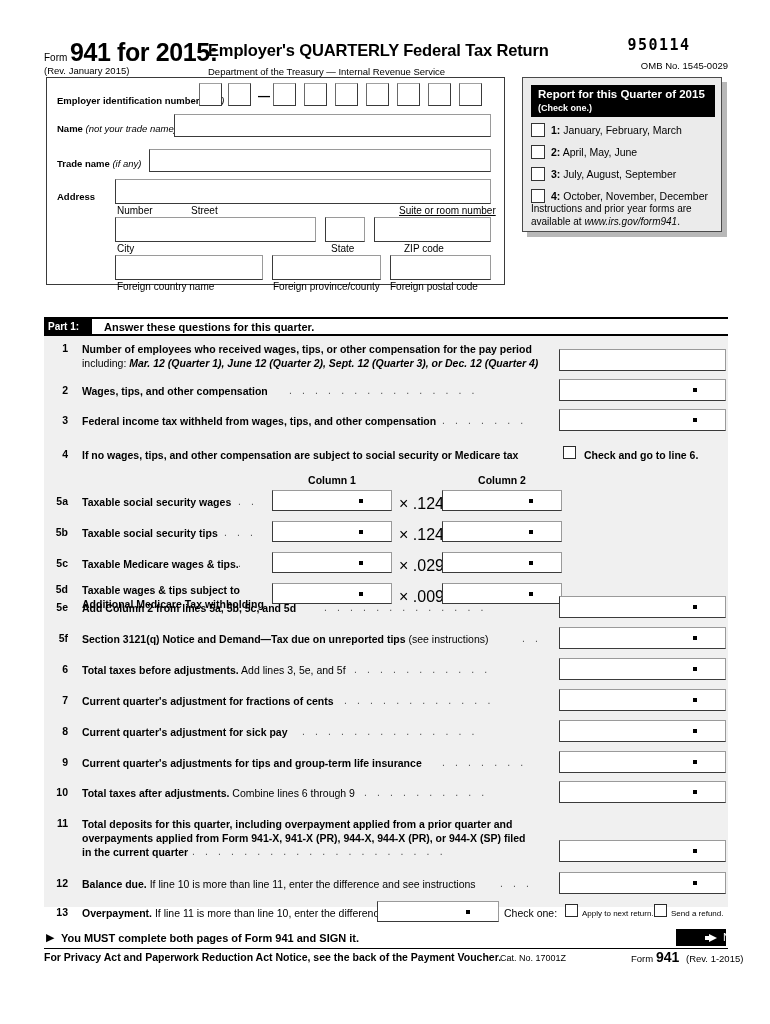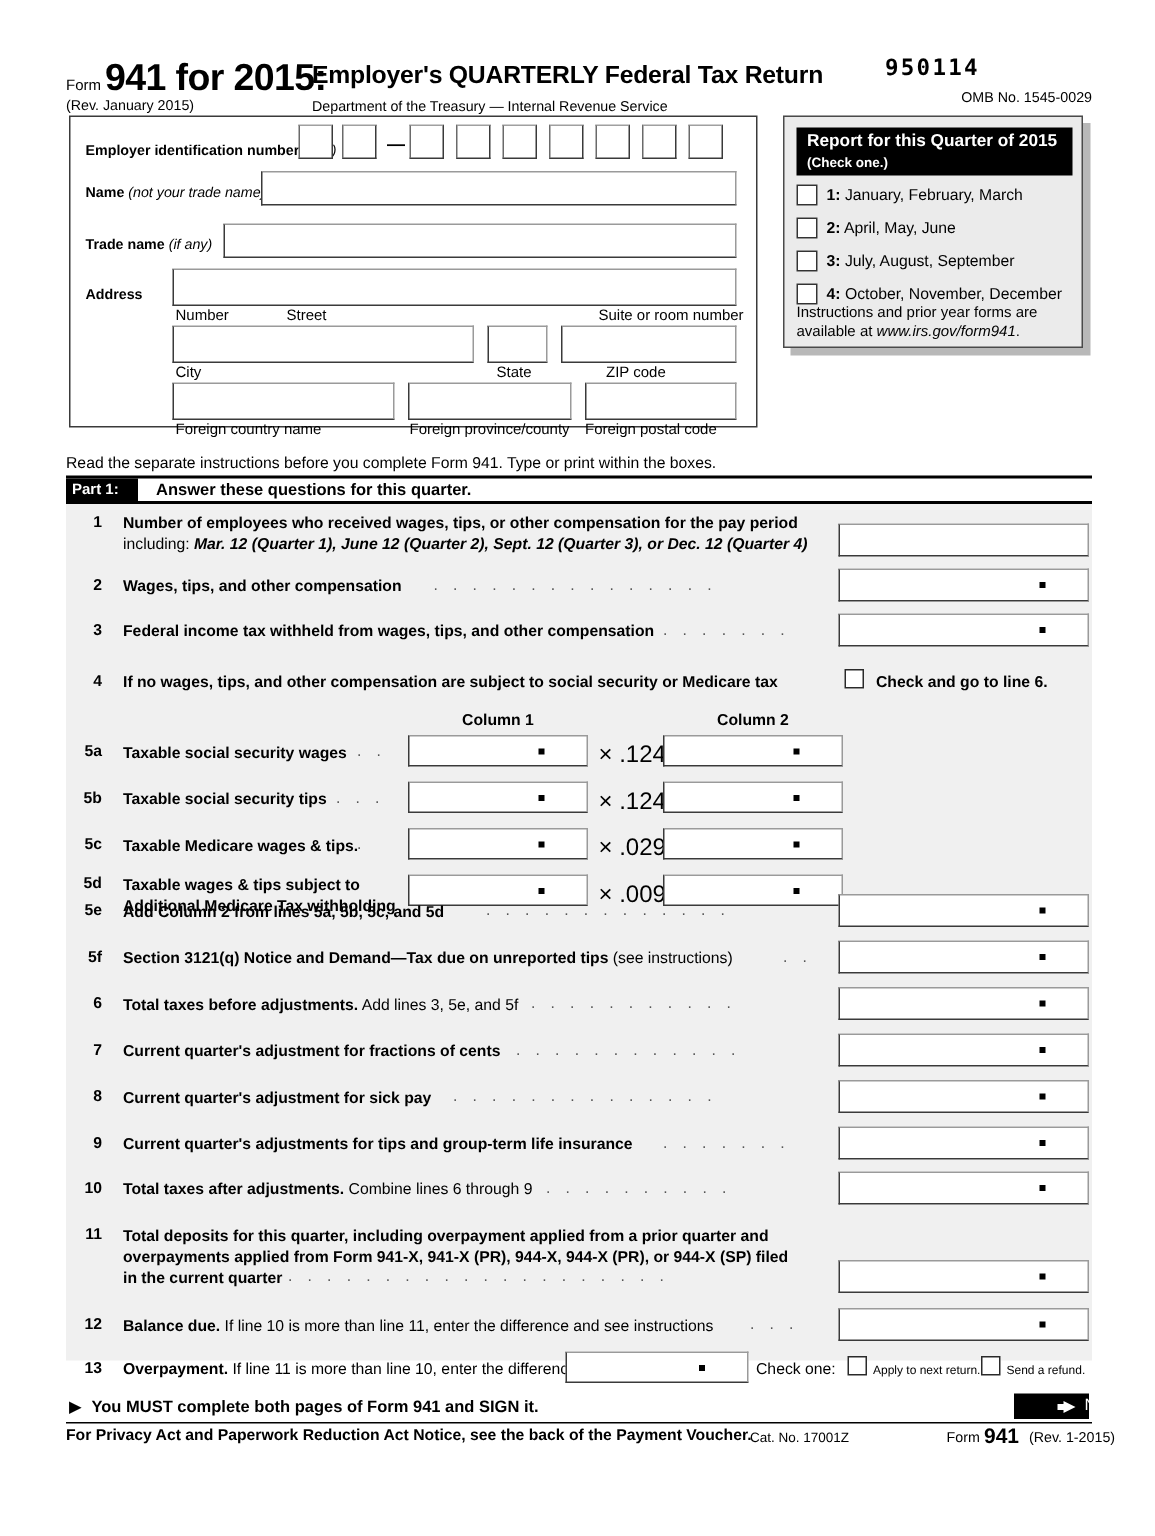--- a/index.html
+++ b/index.html
@@ -59,21 +59,21 @@
   .hdr-dept {
     position: absolute;
     left: 164px; top: 28px;
     font-size: 9.5px;
     white-space: nowrap;
   }
   .hdr-ocr {
     position: absolute;
     left: 590px; top: 36px;
     width: 138px;
-    text-align: left;
+    text-align: center;
     font-family: "DejaVu Sans Mono", monospace;
     font-size: 15px;
     letter-spacing: 1.5px;
     font-weight: bold;
   }
   .hdr-omb {
     position: absolute;
     left: 570px; top: 60px;
     width: 158px;
     text-align: right;
@@ -434,21 +434,21 @@
     <div class="lbl" style="left:10px; top:80px;">
       <span>Trade name</span>
       <span class="ital">(if any)</span>
     </div>
     <div class="fld" style="left:102px; top:71px; width:342px; height:23px;"></div>
 
     <div class="lbl" style="left:10px; top:113px;">Address</div>
     <div class="fld" style="left:68px; top:101px; width:376px; height:25px;"></div>
     <div class="sublbl" style="left:70px; top:127px;">Number</div>
     <div class="sublbl" style="left:144px; top:127px;">Street</div>
-    <div class="sublbl" style="left:352px; top:127px;">Suite or room number</div>
+    <div class="sublbl" style="left:352px; top:127px;text-decoration:underline;">Suite or room number</div>
 
     <div class="fld" style="left:68px; top:139px; width:201px; height:25px;"></div>
     <div class="fld" style="left:278px; top:139px; width:40px; height:25px;"></div>
     <div class="fld" style="left:327px; top:139px; width:117px; height:25px;"></div>
     <div class="sublbl" style="left:70px; top:165px;">City</div>
     <div class="sublbl" style="left:284px; top:165px;">State</div>
     <div class="sublbl" style="left:357px; top:165px;">ZIP code</div>
 
     <div class="fld" style="left:68px; top:177px; width:148px; height:25px;"></div>
     <div class="fld" style="left:225px; top:177px; width:109px; height:25px;"></div>
@@ -495,21 +495,20 @@
         <b>4:</b>
         <span>October, November, December</span>
       </div>
     </div>
 
     <div class="qnote">
       <span>Instructions and prior year forms are available at </span><span class="ital">www.irs.gov/form941</span><span>.</span>
     </div>
   </div>
 
-  <div class="readline">Read the separate instructions before you complete Form 941. Type or print within the boxes.</div>
 
   <div class="part1-rule"></div>
   <div class="part1-bar">
     <span>Part 1:</span>
   </div>
   <div class="part1-title">Answer these questions for this quarter.</div>
   <div class="part1-rule2"></div>
 
   <div class="part1-body">
 

